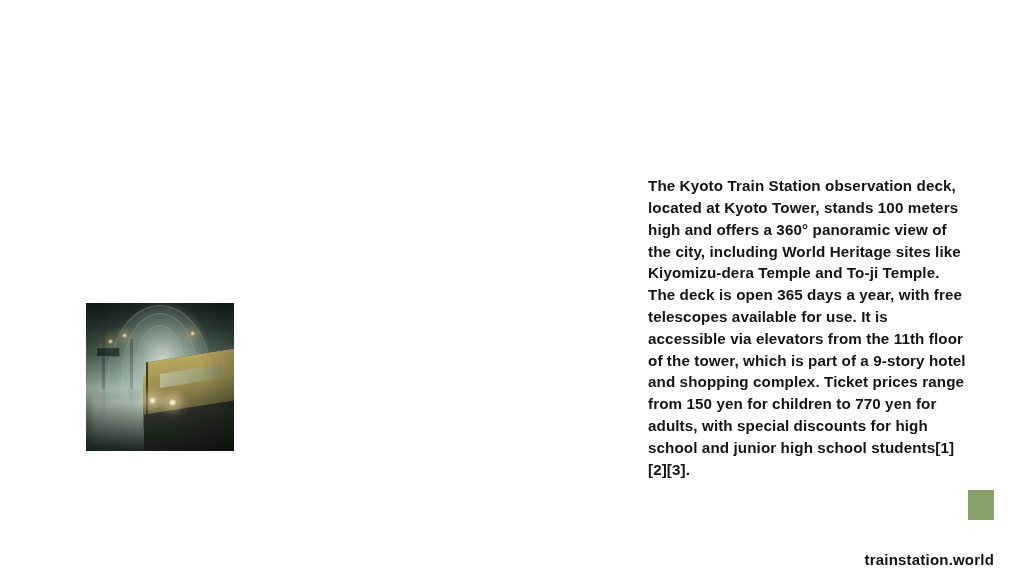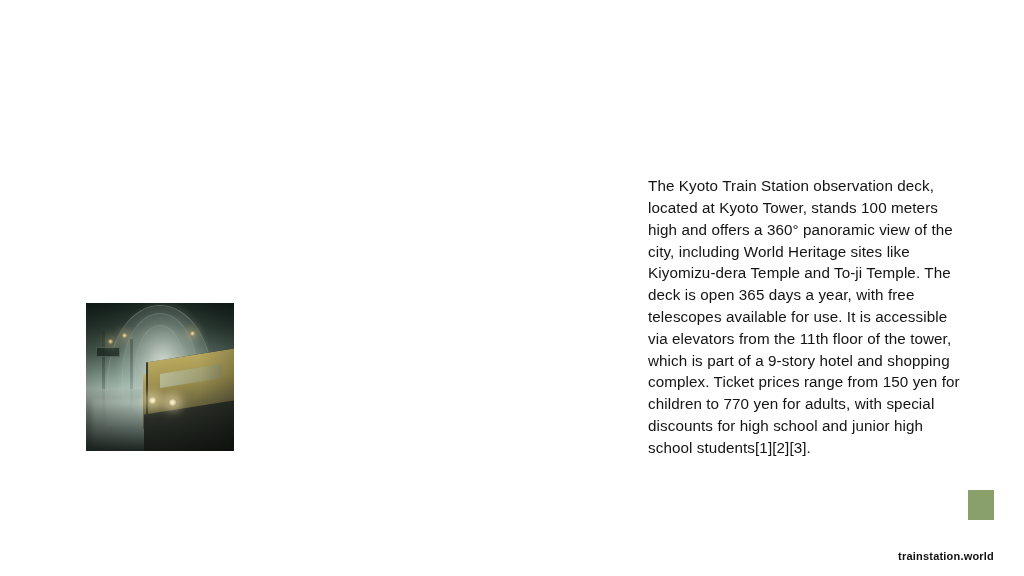--- a/index.html
+++ b/index.html
@@ -151,41 +151,41 @@
   }
 
   
   .article {
     position: absolute;
     left: 648px;
     top: 160px;
     width: 322px;
     font-size: 15.2px;
     line-height: 21.8px;
-    font-weight: 400;
+    font-weight: 700;
     letter-spacing: 0.1px;
     color: #141414;
   }
 
   
   .accent {
     position: absolute;
     left: 968px;
     top: 490px;
     width: 26px;
     height: 30px;
     background: #8aa06a;
   }
 
   
   .brand {
     position: absolute;
     right: 30px;
-    bottom: 14px;
-    font-size: 11px;
+    bottom: 8px;
+    font-size: 15px;
     font-weight: 700;
     color: #111111;
     letter-spacing: 0.2px;
   }
 </style>
 </head>
 <body>
 
 <div class="photo">
   <div class="photo-canvas">

